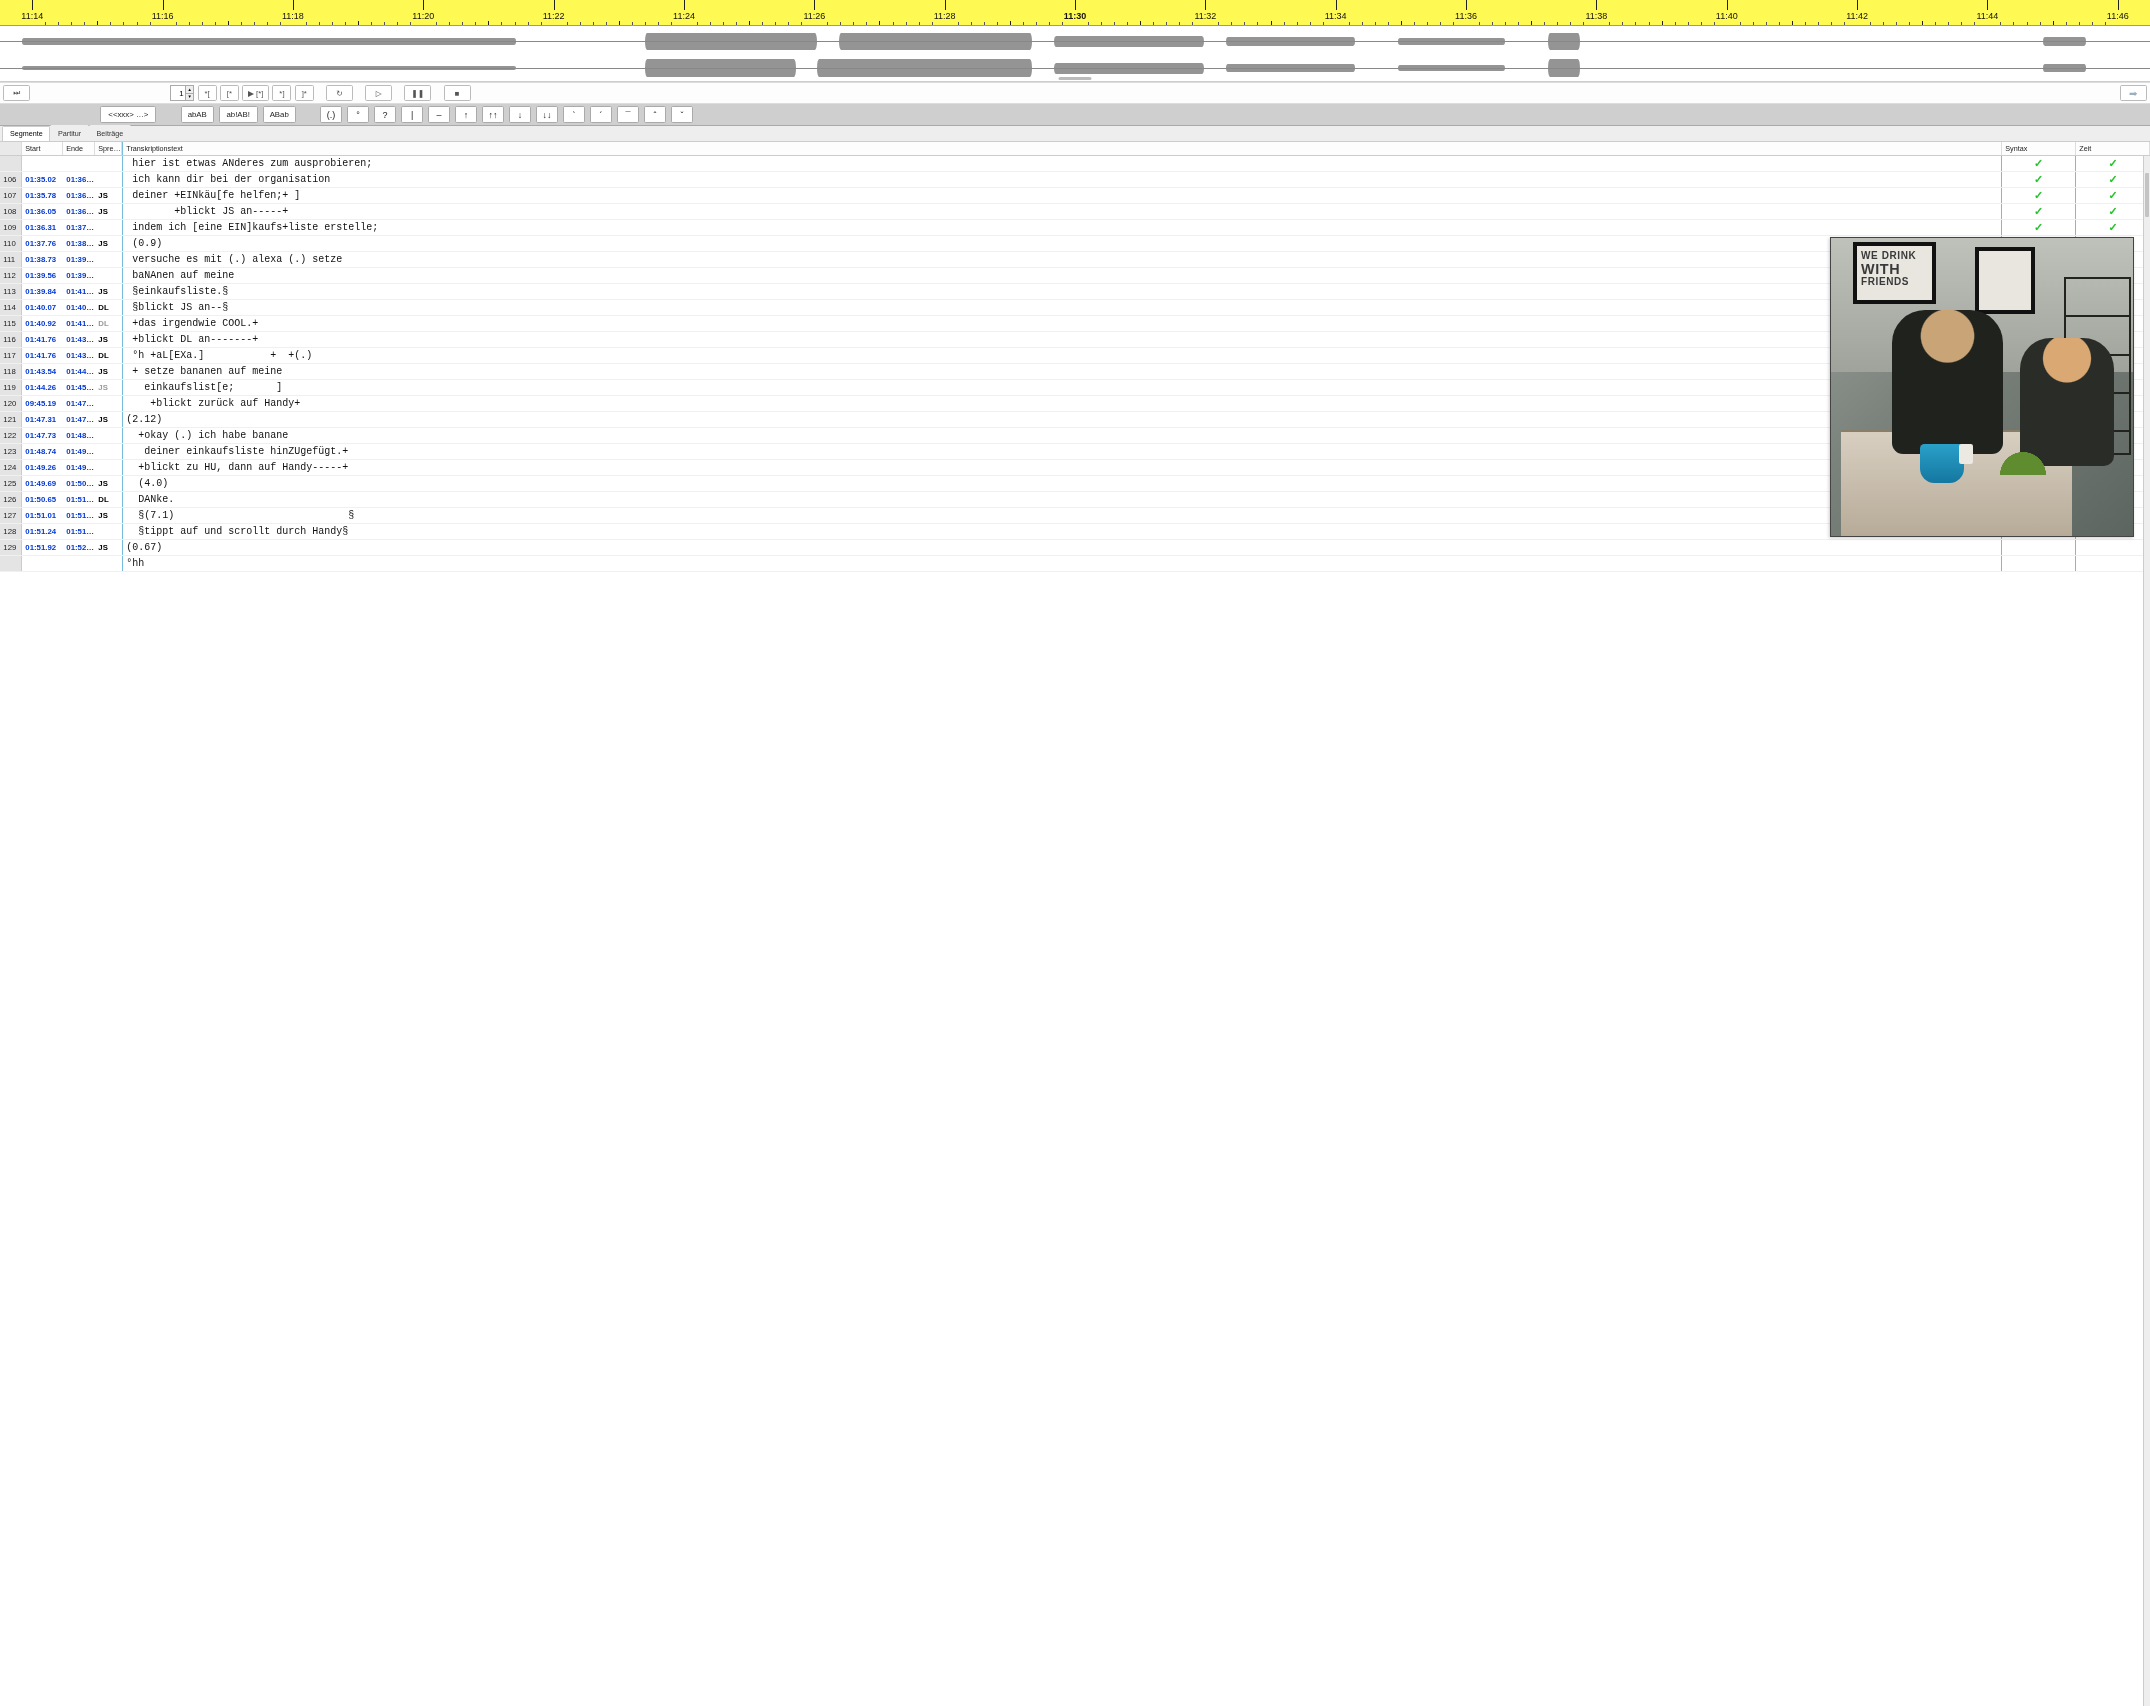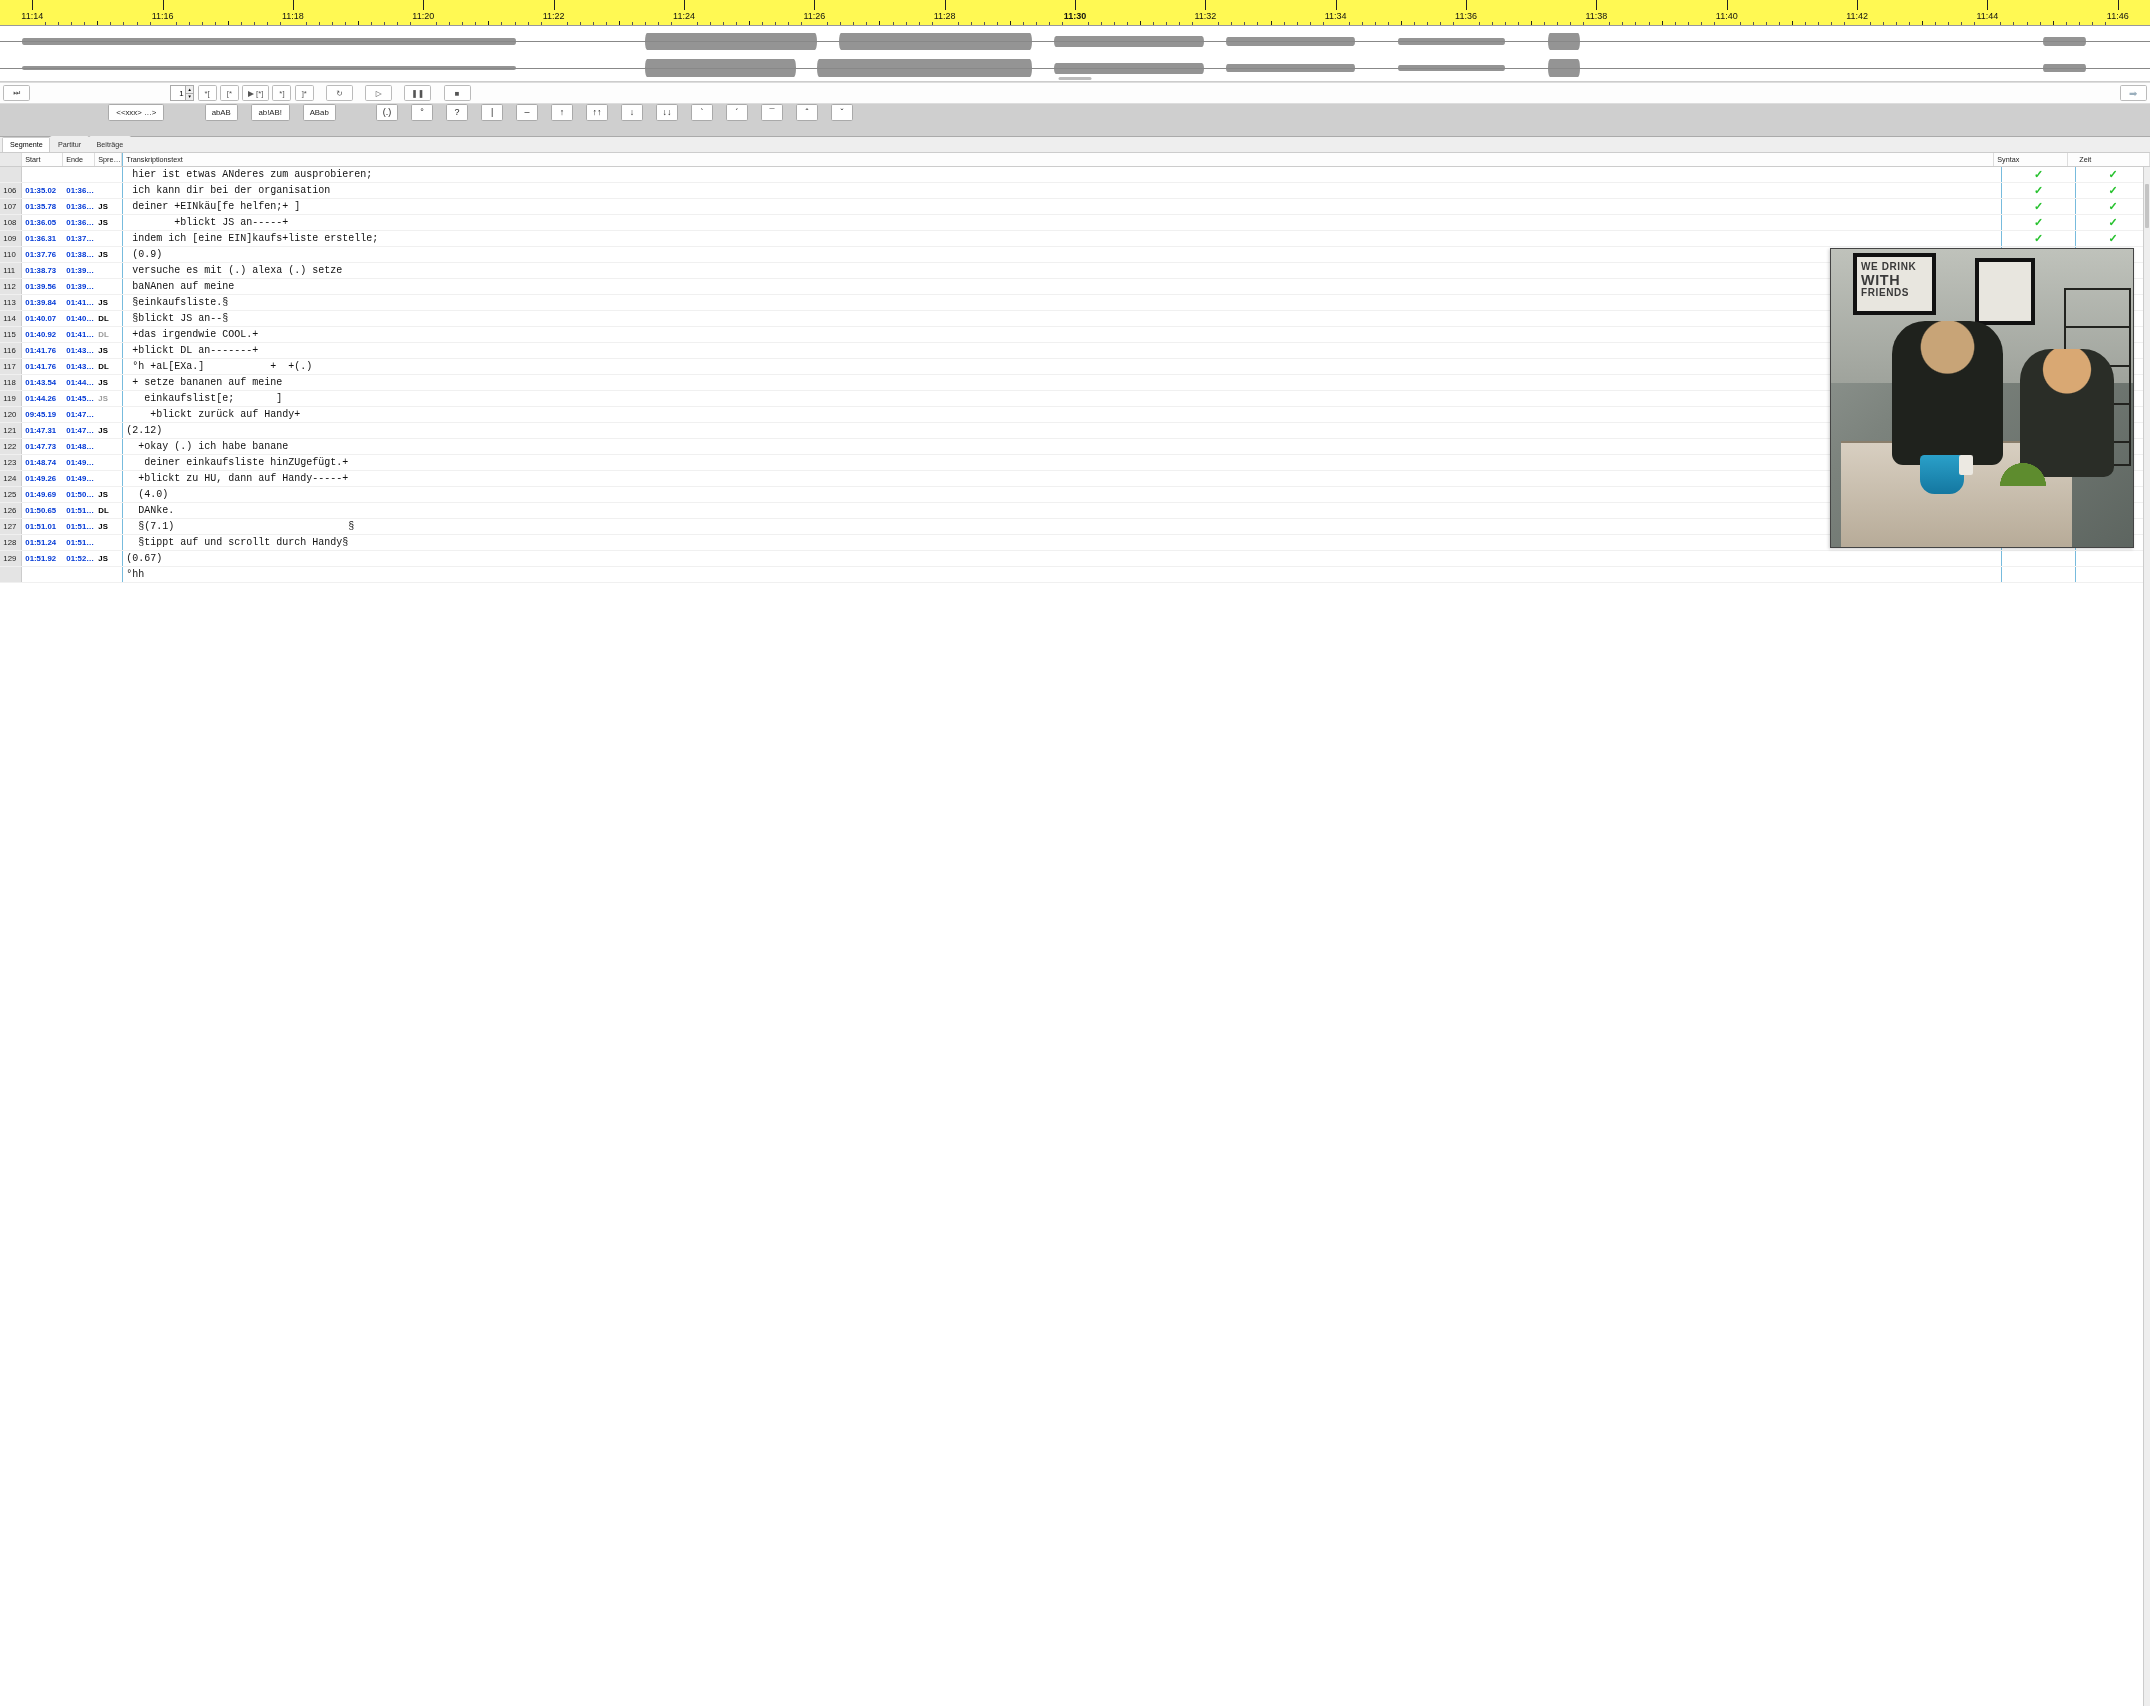--- a/index.html
+++ b/index.html
@@ -76,22 +76,22 @@
     width:14.4px; border:none; text-align:right; padding-right:1.7px; font-size:7.8px;
   }
   .spinner .arrows { width:9px; display:flex; flex-direction:column; }
   .spinner .arrows div { flex:1; border-left:0.6px solid #aaa; font-size:4.4px; display:flex;align-items:center;justify-content:center; background:#eee; }
   .spinner .arrows div:first-child{border-bottom:0.6px solid #aaa;}
   .spacer { flex:1; }
   .gap { width:5.6px; }
 
   
   .edit-bar {
-    height: 33px; background:#cfcfcf; border-bottom:0.6px solid #aaa;
-    display:flex; align-items:flex-start; padding: 0 3.3px; gap:13px;
+    height: 22px; background:#cfcfcf; border-bottom:0.6px solid #aaa;
+    display:flex; align-items:center; padding: 0 3.3px; gap:5px;
   }
   .edit-bar .spacer-left { width:92px; }
   .edit-bar .btn { background:#fff; border:0.6px solid #aaa; height:16.7px; font-size:7.8px; color:#222; font-weight:500; }
   .edit-bar .btn.sym { min-width:22px; font-size:9px; }
   .edit-bar .group-gap { width:14.4px; }
 
   
   .tab-row {
     height:15.6px; background:#eee; border-bottom:0.6px solid #ccc;
     display:flex; align-items:flex-end; padding-left:2.2px;
@@ -117,21 +117,21 @@
   .thead .th {
     border-right:0.6px solid #ddd; padding:2.2px 3.3px; overflow:hidden; white-space:nowrap;
     display:flex; align-items:center;
   }
   .col-num { width:22px; background:#e9e9e9;}
   .col-start { width:41px; }
   .col-end { width:32px; }
   .col-spk { width:27px; }
   .col-text { flex:1; border-left:1.1px solid #7bd; }
   .col-syntax { width:74px; }
-  .col-zeit { width:74px; border-right:none;margin-left:8px; }
+  .col-zeit { width:74px; border-right:none; }
 
   .tbody {
     flex:1; overflow:hidden; position:relative;
   }
   .row {
     display:flex; height:16px; align-items:center; font-size:8px;
     border-bottom:0.6px solid #f0f0f0;
   }
   .row > div {
     padding: 0 3.3px; overflow:hidden; white-space:nowrap; height:100%; display:flex; align-items:center;

